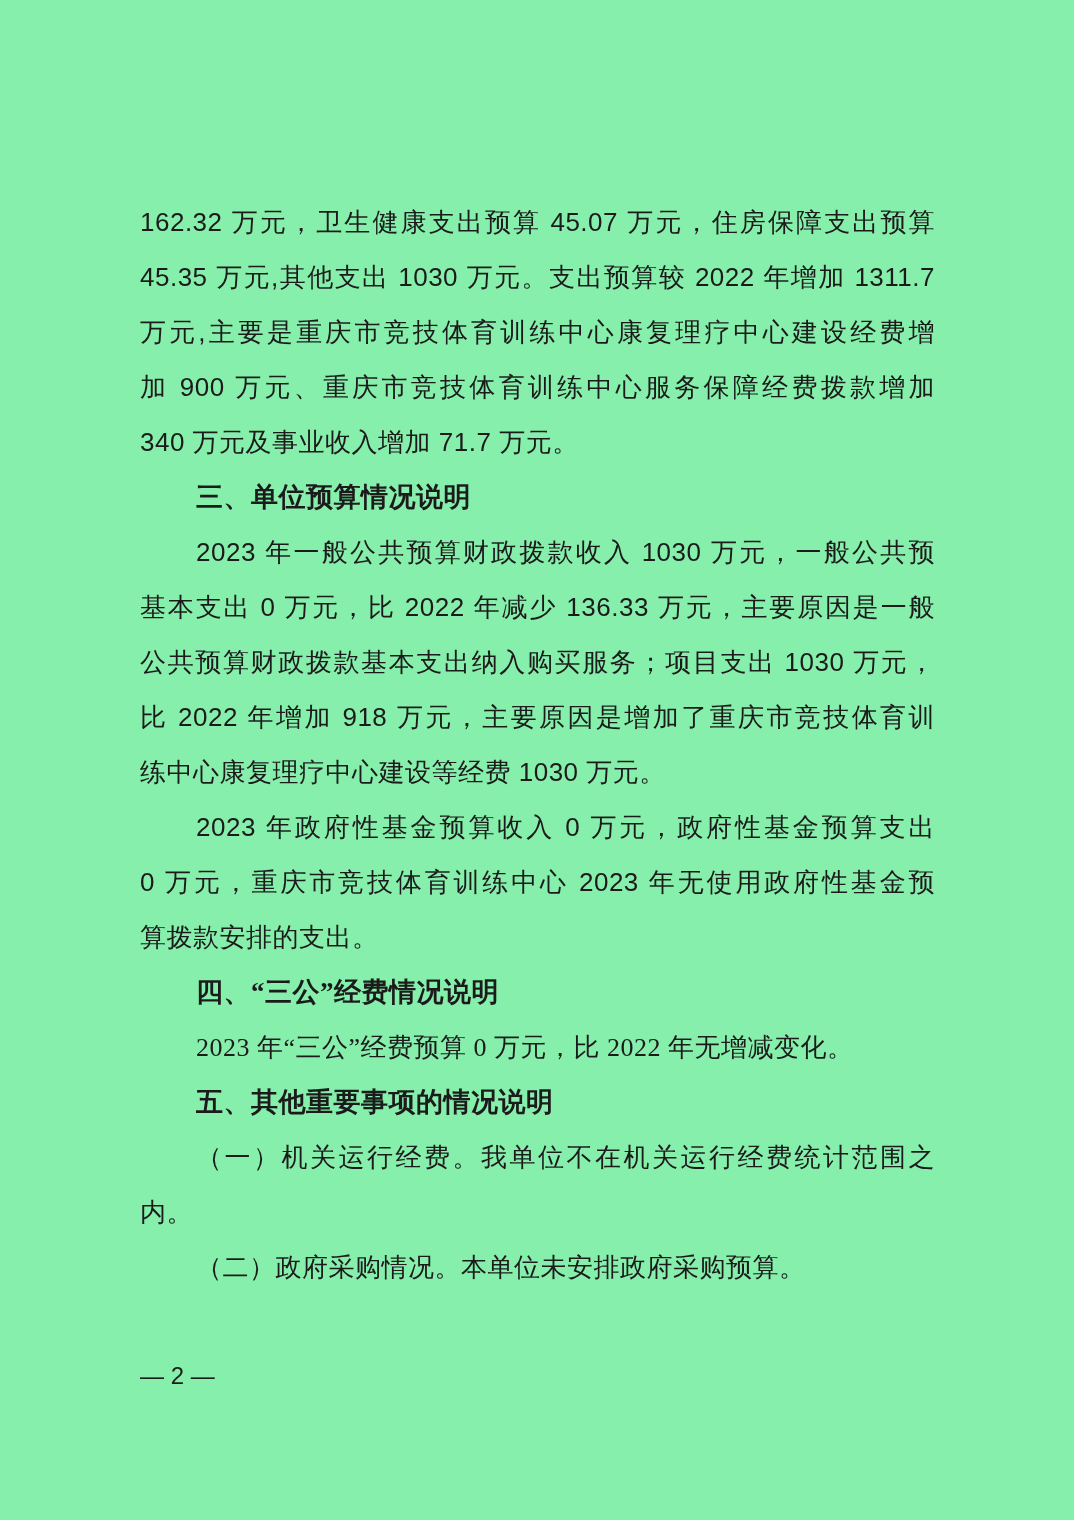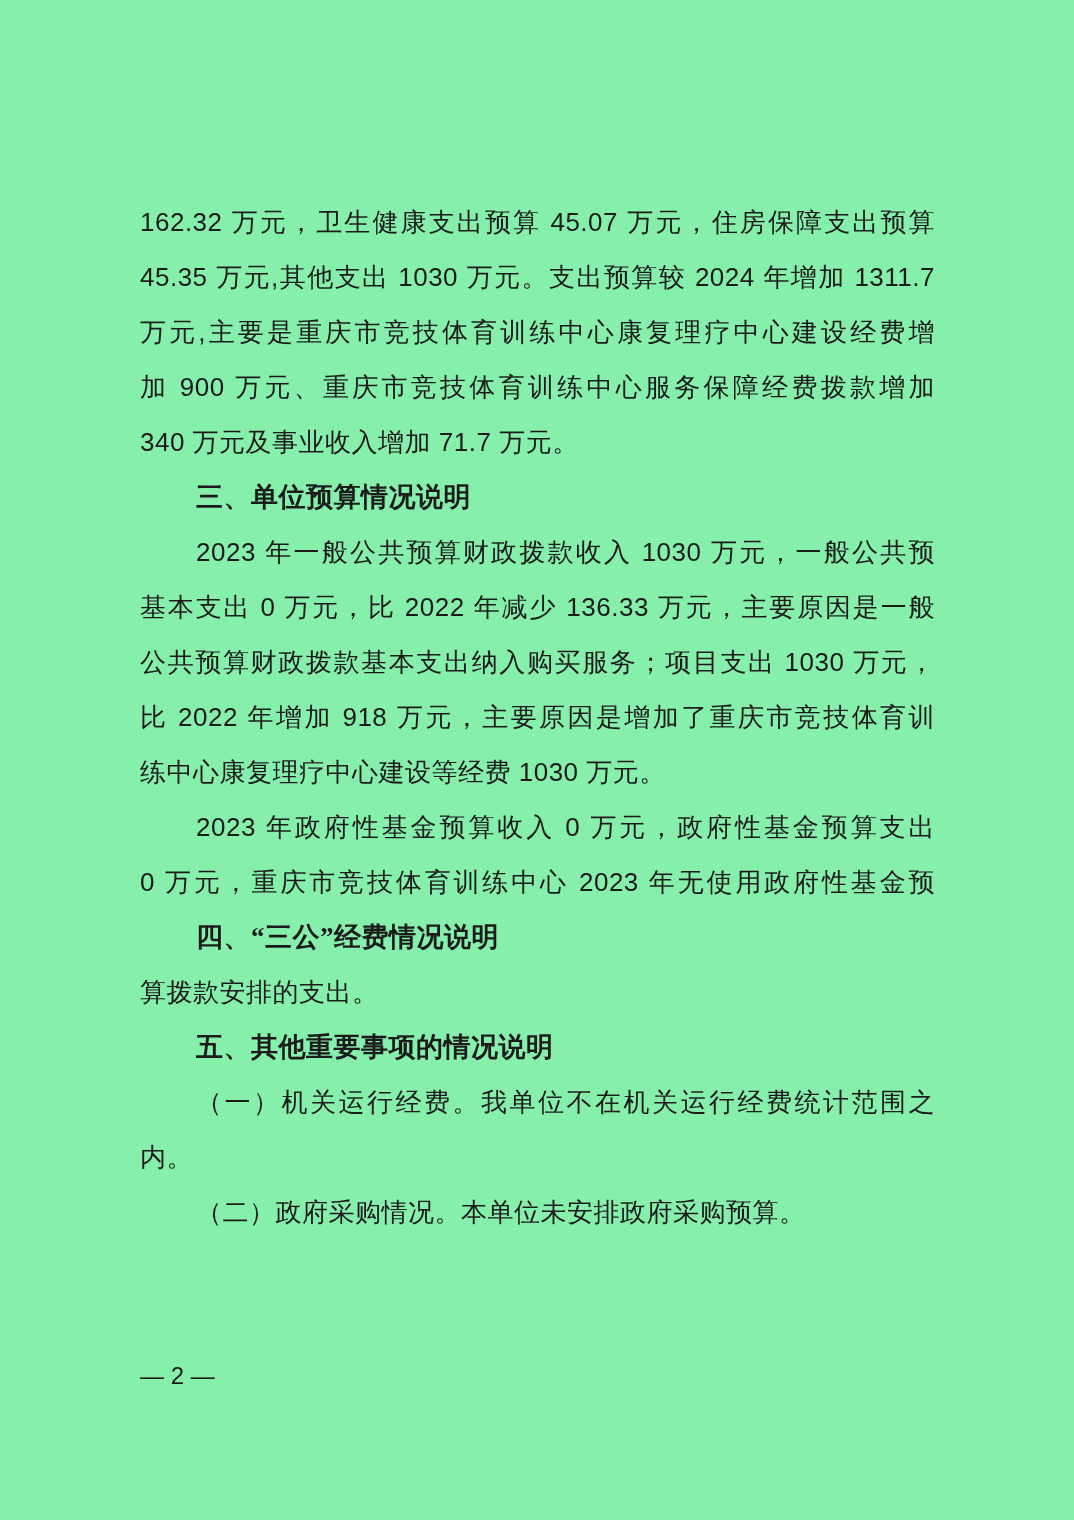--- a/index.html
+++ b/index.html
@@ -62,34 +62,35 @@
     font-family: "Liberation Sans", "DejaVu Sans", sans-serif;
     color: #1b1b1b;
   }
 </style>
 </head>
 <body>
 
 <div class="page">
   <div class="content">
     <div class="line j ds">162.32 万元，卫生健康支出预算 45.07 万元，住房保障支出预算</div>
-    <div class="line j ds">45.35 万元,其他支出 1030 万元。支出预算较 2024 年增加 1311.7</div>
+    <div class="line j ds">45.35 万元,其他支出 1030 万元。支出预算较 2022 年增加 1311.7</div>
     <div class="line j ds">万元,主要是重庆市竞技体育训练中心康复理疗中心建设经费增</div>
     <div class="line j ds">加 900 万元、重庆市竞技体育训练中心服务保障经费拨款增加</div>
     <div class="line ds">340 万元及事业收入增加 71.7 万元。</div>
     <div class="line heading ind">三、单位预算情况说明</div>
     <div class="line j ds ind">2023 年一般公共预算财政拨款收入 1030 万元，一般公共预</div>
     <div class="line j ds">基本支出 0 万元，比 2022 年减少 136.33 万元，主要原因是一般</div>
     <div class="line j ds">公共预算财政拨款基本支出纳入购买服务；项目支出 1030 万元，</div>
     <div class="line j ds">比 2022 年增加 918 万元，主要原因是增加了重庆市竞技体育训</div>
     <div class="line ds">练中心康复理疗中心建设等经费 1030 万元。</div>
     <div class="line j ds ind">2023 年政府性基金预算收入 0 万元，政府性基金预算支出</div>
     <div class="line j ds">0 万元，重庆市竞技体育训练中心 2023 年无使用政府性基金预</div>
+    <div class="line">算拨款安排的支出。</div>
     <div class="line heading ind">四、“三公”经费情况说明</div>
-    <div class="line">算拨款安排的支出。</div>
+    <div class="line dserif ind">2023 年“三公”经费预算 0 万元，比 2022 年无增减变化。</div>
     <div class="line heading ind">五、其他重要事项的情况说明</div>
     <div class="line j ind">（一）机关运行经费。我单位不在机关运行经费统计范围之</div>
     <div class="line">内。</div>
     <div class="line ind">（二）政府采购情况。本单位未安排政府采购预算。</div>
   </div>
 
   <div class="footer">— 2 —</div>
 </div>
 
 </body></html>

